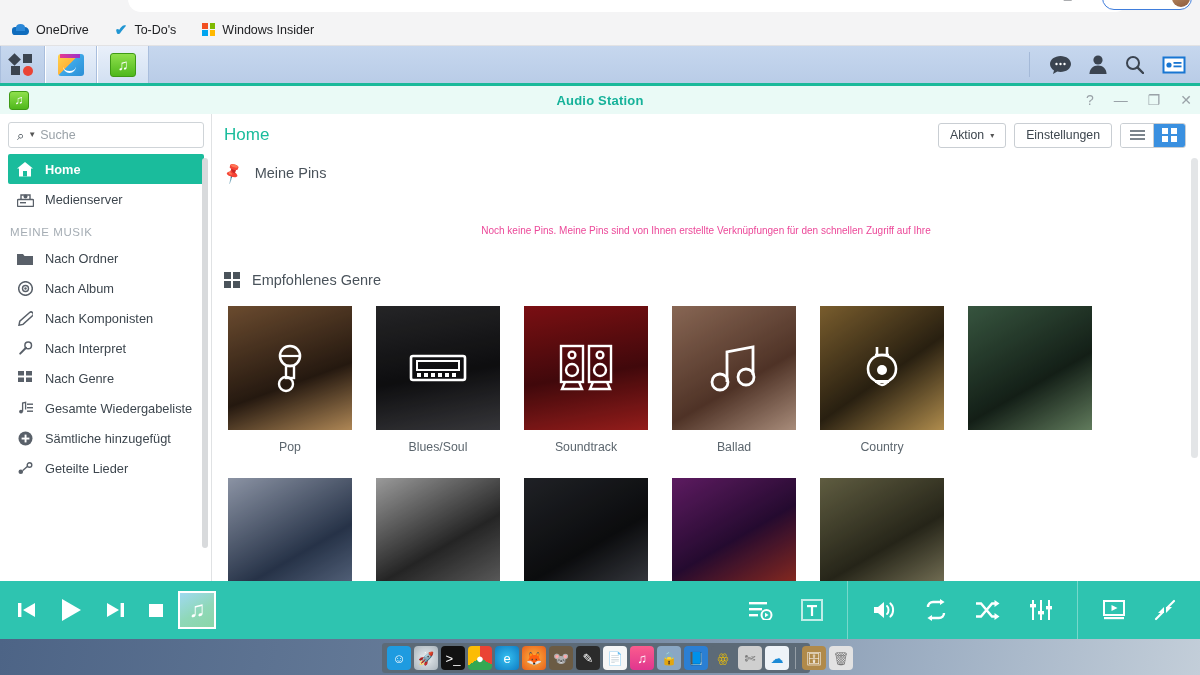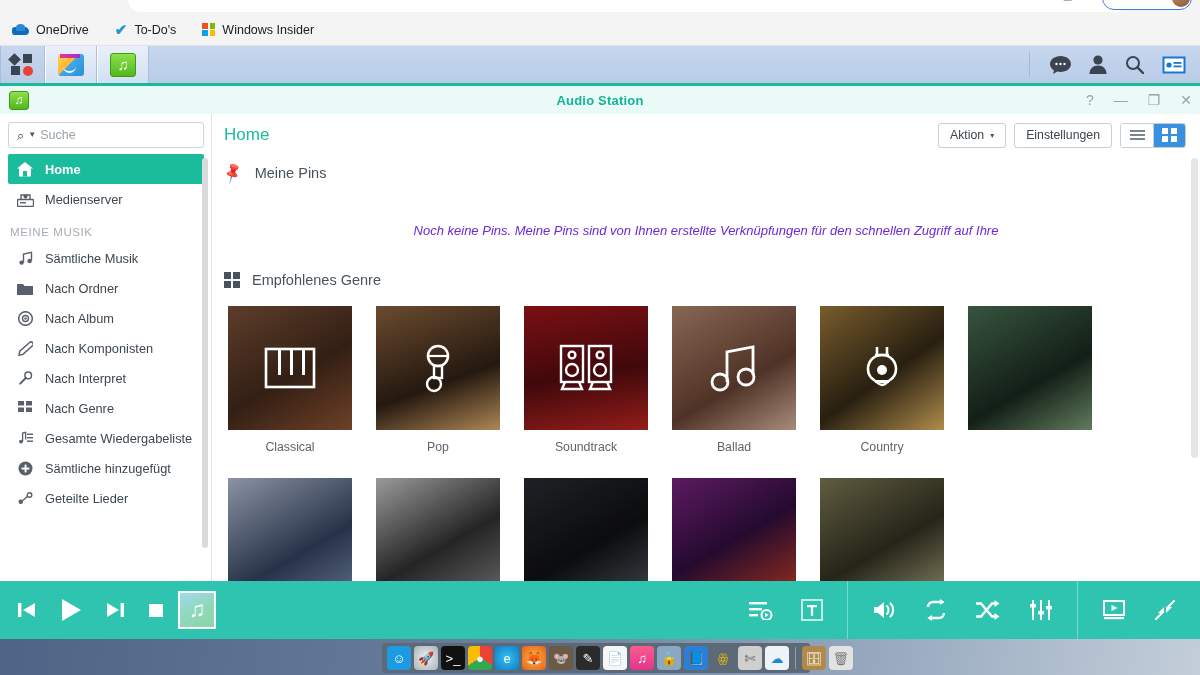--- a/index.html
+++ b/index.html
@@ -209,23 +209,22 @@
   .section-head {
     display: flex; align-items: center; gap: 12px;
     padding: 8px 0 0 12px; font-size: 14.5px; color: #4a535b;
   }
   .pin-icon { font-size: 15px; color: #5c666e; transform: rotate(-30deg); }
   .sec-grid-icon { display: grid; grid-template-columns: 7px 7px; grid-template-rows: 7px 7px; gap: 2px; }
   .sec-grid-icon i { background: #4a535b; display: block; }
   .sec-grid-icon i:nth-child(3) { background: #4a535b; }
 
   .empty-pins {
-    text-align: center; color: #6d28d9; font-size: 13px; line-height: 26px;
+    text-align: center; color: #ec4899; font-size: 10px; line-height: 26px;
     padding: 36px 120px 0 120px;
-    font-style: italic;
   }
 
   .genre-grid {
     display: grid; grid-template-columns: repeat(6, 124px);
     gap: 24px; padding: 18px 0 0 16px;
   }
   .tile { width: 124px; cursor: default; }
   .tile-img {
     width: 124px; height: 124px; position: relative; overflow: hidden;
     display: flex; align-items: center; justify-content: center;
@@ -422,30 +421,20 @@
                 <rect x="3" y="10" width="6" height="1.4" fill="currentColor"></rect>
               </svg>
           </span>
           <span>Medienserver</span>
         </div>
 
         <div class="nav-group">
           <span>MEINE MUSIK</span>
         </div>
 
-        <div class="nav-item">
-          <span class="ni-ico">
-            <svg width="15" height="15" viewBox="0 0 15 15">
-                <path d="M5.5 11.5V3l8-1.6v8" fill="none" stroke="currentColor" stroke-width="1.4"></path>
-                <circle cx="3.6" cy="11.6" r="2.2" fill="currentColor"></circle>
-                <circle cx="11.6" cy="10" r="2.2" fill="currentColor"></circle>
-              </svg>
-          </span>
-          <span>Sämtliche Musik</span>
-        </div>
         <div class="nav-item">
           <span class="ni-ico">
             <svg width="16" height="13" viewBox="0 0 16 13">
                 <path d="M0 2h6l1.5 2H16v9H0z" fill="currentColor"></path>
               </svg>
           </span>
           <span>Nach Ordner</span>
         </div>
         <div class="nav-item">
           <span class="ni-ico">
@@ -569,44 +558,50 @@
               <i></i>
               <i></i>
               <i></i>
               <i></i>
             </span>
           <span>Empfohlenes Genre</span>
         </div>
 
         <div class="genre-grid">
 
-          <div class="tile">
-            <div class="tile-img bg-classical">
-              <svg width="52" height="46" viewBox="0 0 52 46">
-                <rect x="2" y="4" width="48" height="38" fill="none" stroke="#fff" stroke-width="2.6"></rect>
-                <rect x="14" y="4" width="3" height="26" fill="#fff"></rect>
-                <rect x="26" y="4" width="3" height="26" fill="#fff"></rect>
-                <rect x="38" y="4" width="3" height="26" fill="#fff"></rect>
-              </svg>
-            </div>
-            <div class="tile-label">Classical</div>
-          </div>
 
           <div class="tile">
             <div class="tile-img bg-pop">
               <svg width="46" height="52" viewBox="0 0 46 52">
                 <circle cx="23" cy="14" r="10" fill="none" stroke="#fff" stroke-width="2.6"></circle>
                 <line x1="13" y1="14" x2="33" y2="14" stroke="#fff" stroke-width="2.2"></line>
                 <rect x="19" y="24" width="8" height="12" fill="none" stroke="#fff" stroke-width="2.4"></rect>
                 <circle cx="19" cy="42" r="7" fill="none" stroke="#fff" stroke-width="2.4"></circle>
               </svg>
             </div>
             <div class="tile-label">Pop</div>
           </div>
 
+          <div class="tile">
+            <div class="tile-img bg-blues">
+              <svg width="58" height="32" viewBox="0 0 58 32">
+                <rect x="2" y="4" width="54" height="24" rx="2" fill="none" stroke="#fff" stroke-width="2.6"></rect>
+                <rect x="8" y="9" width="42" height="9" fill="none" stroke="#fff" stroke-width="2"></rect>
+                <g fill="#fff">
+                    <rect x="8" y="21" width="4" height="4"></rect>
+                    <rect x="15" y="21" width="4" height="4"></rect>
+                    <rect x="22" y="21" width="4" height="4"></rect>
+                    <rect x="29" y="21" width="4" height="4"></rect>
+                    <rect x="36" y="21" width="4" height="4"></rect>
+                    <rect x="43" y="21" width="4" height="4"></rect>
+                  </g>
+              </svg>
+            </div>
+            <div class="tile-label">Blues/Soul</div>
+          </div>
 
           <div class="tile">
             <div class="tile-img bg-soundtrack">
               <svg width="58" height="50" viewBox="0 0 58 50">
                 <g fill="none" stroke="#fff" stroke-width="2.4">
                   <rect x="4" y="3" width="22" height="36"></rect>
                   <circle cx="15" cy="12" r="3.4"></circle>
                     <circle cx="15" cy="27" r="6"></circle>
                   <path d="M8 39l-3 7h20l-3-7"></path>
                   <rect x="32" y="3" width="22" height="36"></rect>

